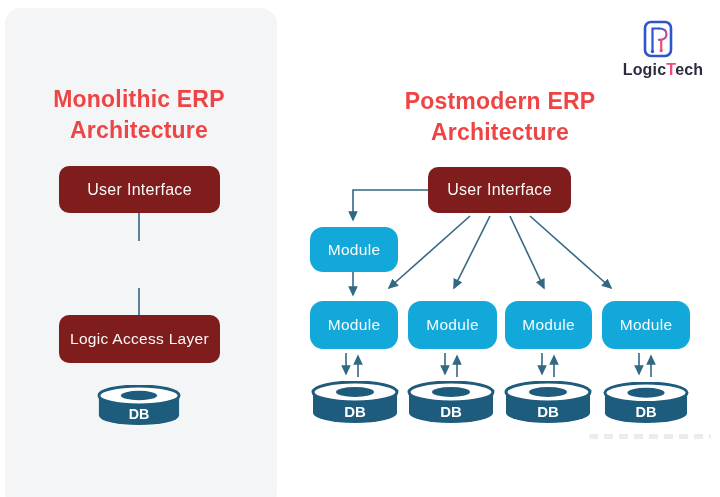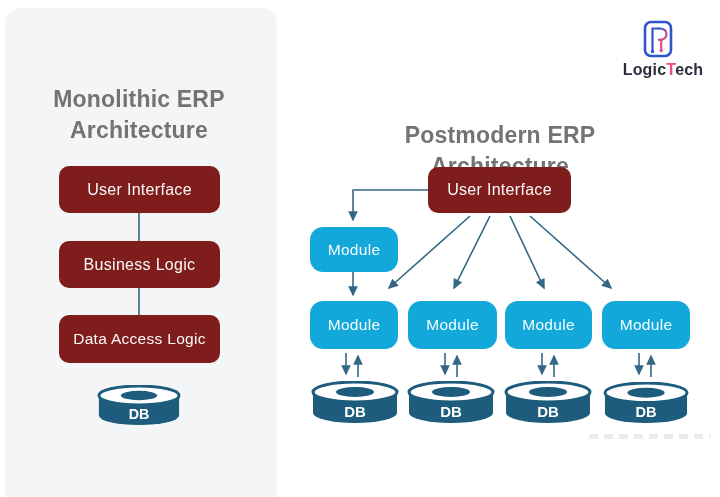--- a/index.html
+++ b/index.html
@@ -7,25 +7,25 @@
     position:relative;width:720px;height:497px;overflow:hidden;
     background:#ffffff;
     font-family:"Liberation Sans","DejaVu Sans",sans-serif;
   }
   .panel-left{
     position:absolute;left:5px;top:8px;width:272px;height:500px;
     background:#f4f5f7;border-radius:16px;
   }
   .diagram-title{
     position:absolute;text-align:center;
-    color:#737373;font-size:23px;font-weight:600;line-height:31px;
+    color:#ef4444;font-size:23px;font-weight:600;line-height:31px;
     letter-spacing:.2px;
   }
   .title-left{left:5px;top:84px;width:268px;}
-  .title-right{left:360px;top:86px;width:280px;margin-top:34px;}
+  .title-right{left:360px;top:86px;width:280px;}
   .box{
     position:absolute;display:flex;align-items:center;justify-content:center;
     color:rgba(255,255,255,.97);font-size:16px;font-weight:500;
     border-radius:10px;letter-spacing:.3px;
   }
   .green{background:#7f1d1d;}
   .blue{background:#13a8da;font-size:15.5px;border-radius:13px;}
   .svg-overlay{position:absolute;left:0;top:0;pointer-events:none;}
   .db{position:absolute;}
   .db text{
@@ -94,22 +94,21 @@
   <div class="diagram-title title-left">
     <div>Monolithic ERP</div>
     <div>Architecture</div>
   </div>
   <div class="diagram-title title-right">
     <div>Postmodern ERP</div>
     <div>Architecture</div>
   </div>
 
   <div class="box green" style="left:59px;top:166px;width:161px;height:47px;">User Interface</div>
-  <div class="box green" style="left:59px;top:241px;width:161px;height:47px;">Business Logic</div>
-  <div class="box green" style="left:59px;top:315px;width:161px;height:48px;font-size:15.5px;">Data Access Logic</div>
+  <div class="box green" style="left:59px;top:315px;width:161px;height:48px;font-size:15.5px;">Logic Access Layer</div>
 
   <div class="db" style="left:95px;top:385px;">
     <svg width="88" height="42" viewBox="0 0 90 44">
       <path d="M3 11 V32 A42 10 0 0 0 87 32 V11 Z" fill="#1d5c7c"></path>
       <ellipse cx="45" cy="11" rx="42" ry="10" fill="#ffffff" stroke="#1d5c7c" stroke-width="3"></ellipse>
       <ellipse cx="45" cy="11" rx="19" ry="5" fill="#1d5c7c"></ellipse>
       <text x="45" y="36" text-anchor="middle" font-size="15">DB</text>
     </svg>
   </div>
 

